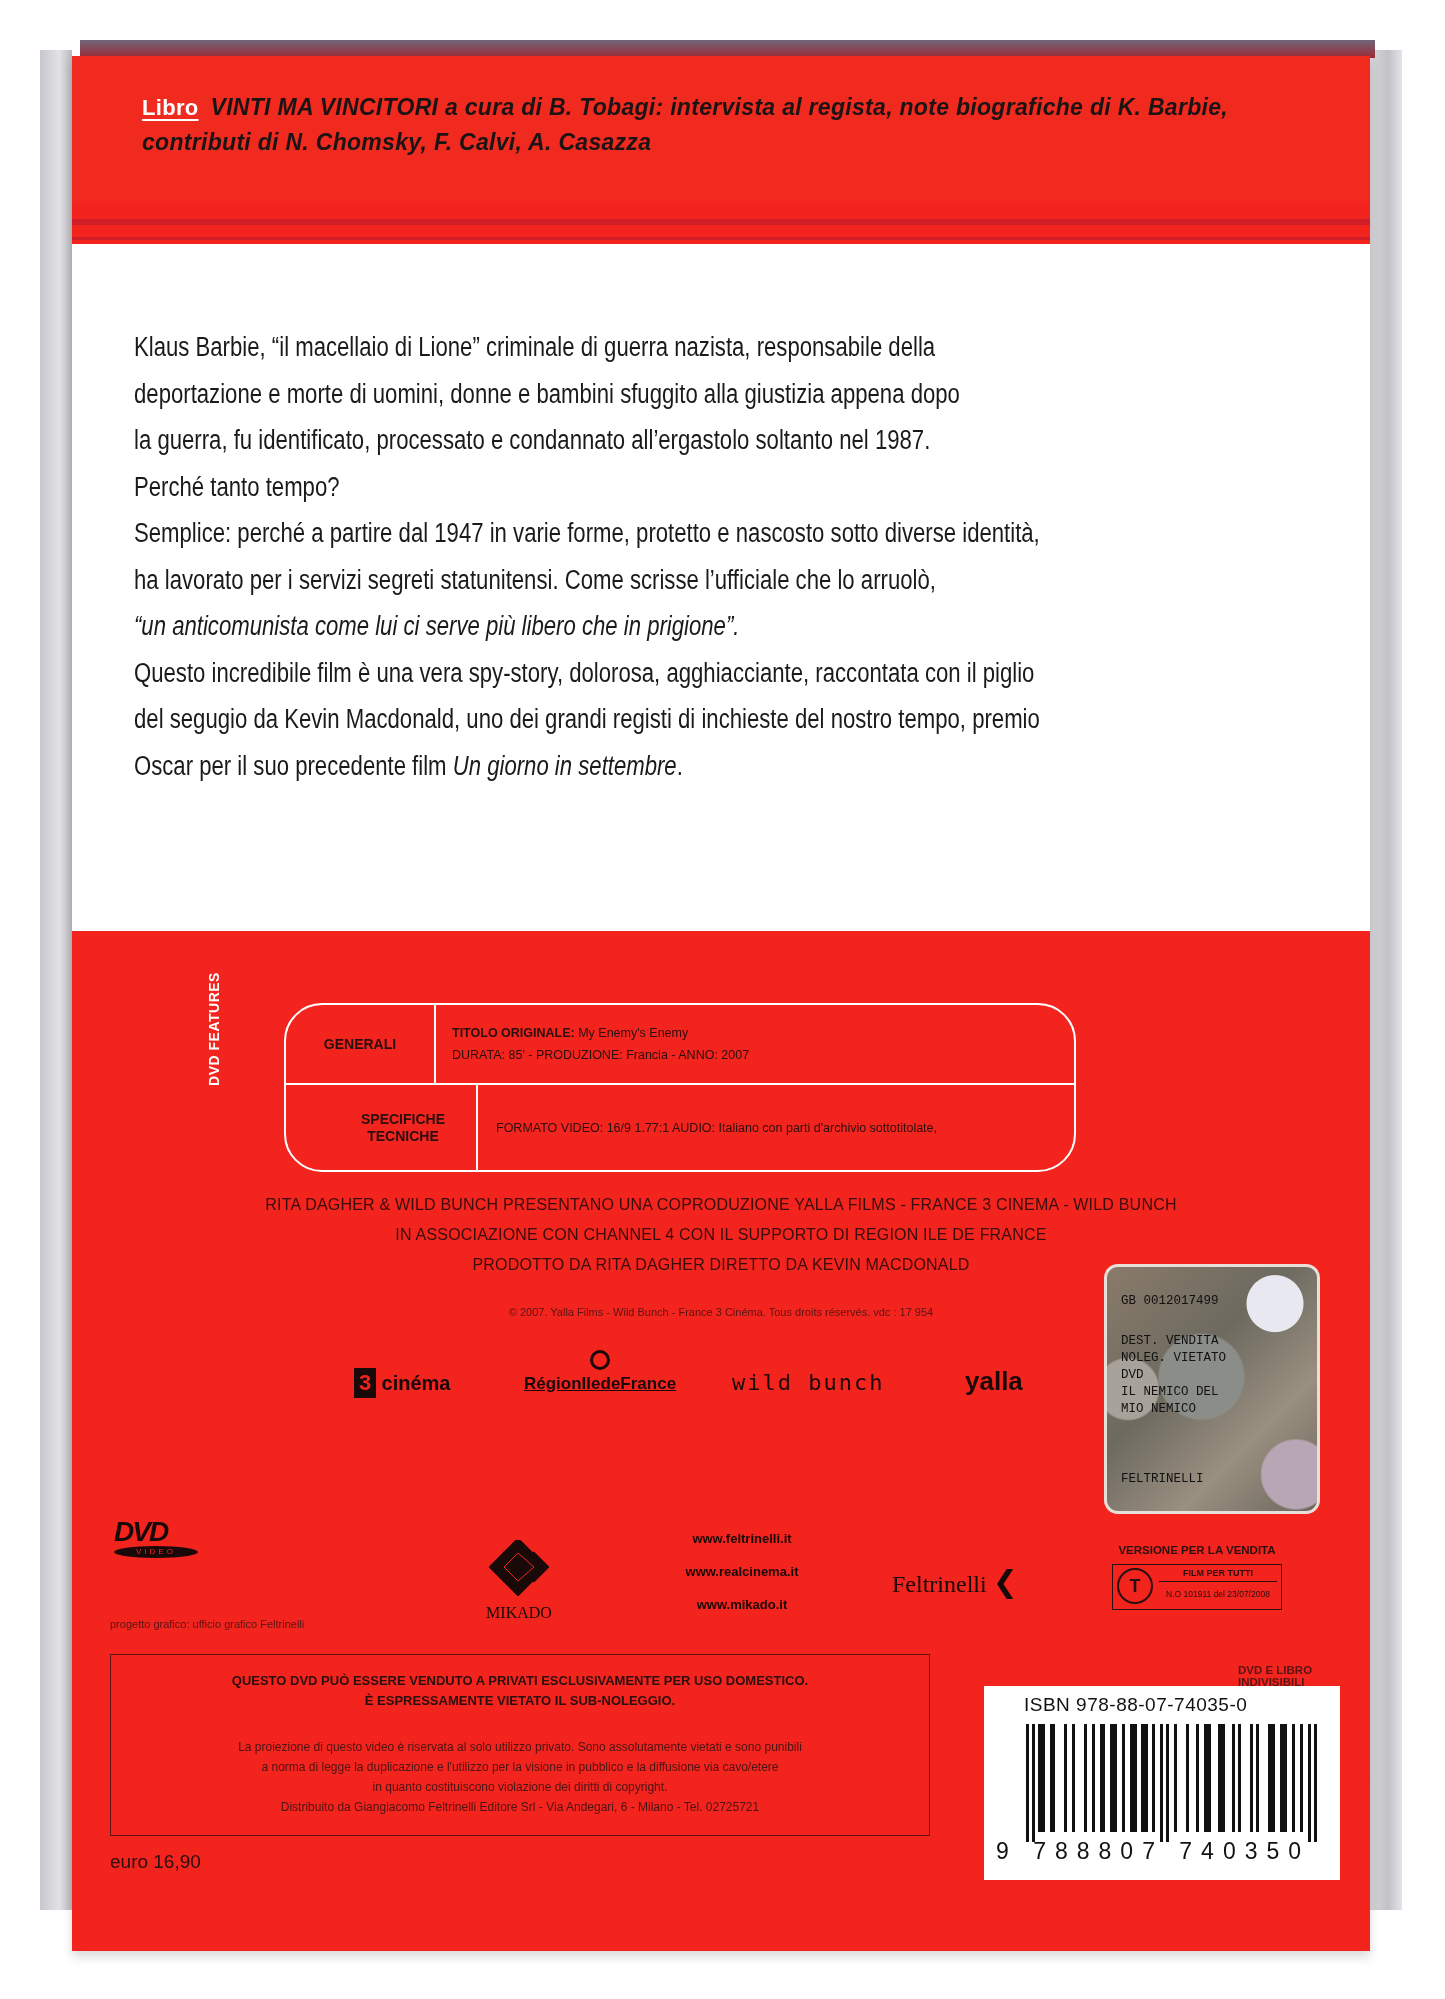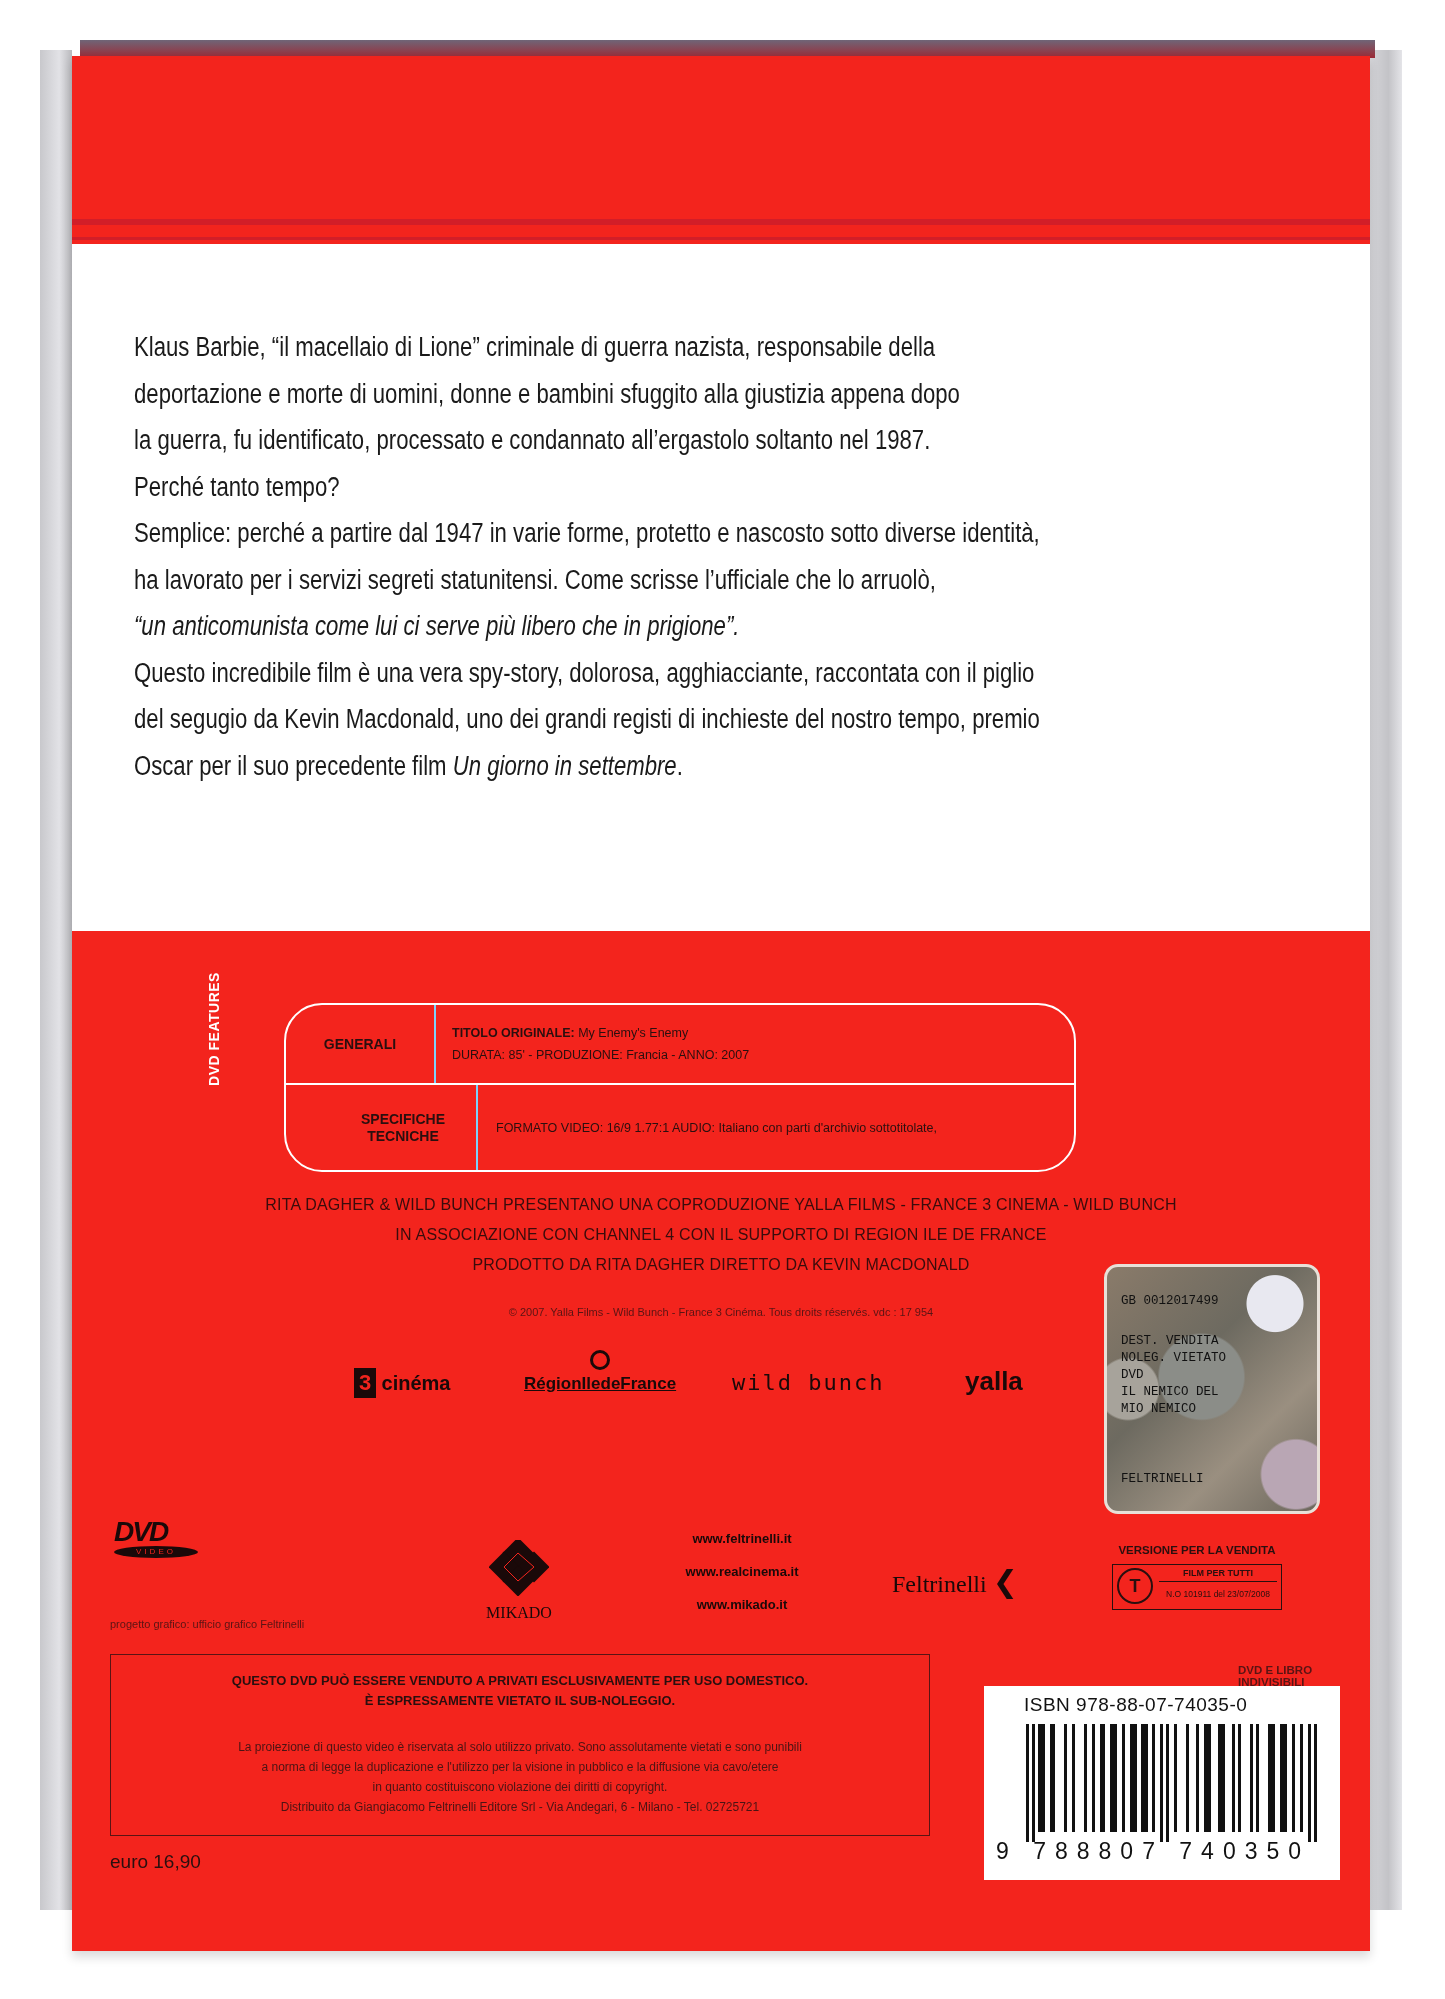--- a/index.html
+++ b/index.html
@@ -56,21 +56,21 @@
   }
   .features-table {
     position:absolute; left:284px; top:1003px; width:788px; height:165px;
     border:2px solid #fff; border-radius:38px 38px 38px 38px; overflow:hidden;
   }
   .ft-row { position:absolute; left:0; width:100%; }
   .ft-row.r1 { top:0; height:78px; border-bottom:2px solid #fff; }
   .ft-row.r2 { top:80px; height:85px;margin-left:44px; }
   .ft-key {
     position:absolute; left:0; top:0; width:148px; height:100%;
-    border-right:2px solid #7dd3fc; display:flex; align-items:center; justify-content:center;
+    border-right:2px solid #ffffff; display:flex; align-items:center; justify-content:center;
     font-weight:bold; font-size:14px; color:#2a0f0f; text-align:center; line-height:17px;
   }
   .ft-val {
     position:absolute; left:166px; top:0; height:100%; width:610px;
     display:flex; flex-direction:column; justify-content:center;
     font-size:12.5px; color:#2a0f0f; line-height:22px; white-space:nowrap;
   }
   .ft-val b { font-weight:bold; }
   .credits {
     position:absolute; left:0; top:1190px; width:1298px; text-align:center;
@@ -139,20 +139,26 @@
 </style>
 </head>
 <body>
 
 <div class="box-side-left"></div>
 <div class="box-side-right"></div>
 <div class="box-top"></div>
 
 <div class="cover">
 
+  <div class="header">
+    <div class="header-text">
+      <span class="libro-tag">Libro</span><span>VINTI MA VINCITORI a cura di B. Tobagi: intervista al regista, note biografiche di K. Barbie,</span><br>
+      <span>contributi di N. Chomsky, F. Calvi, A. Casazza</span>
+    </div>
+  </div>
   <div class="stripe" style="top:163px;height:6px;"></div>
   <div class="stripe" style="top:181px;height:3px;"></div>
 
   <div class="white-panel" style="top:188px;height:688px;">
     <div class="synopsis" style="top:80px;">
       <span class="line">Klaus Barbie, “il macellaio di Lione” criminale di guerra nazista, responsabile della</span>
       <span class="line">deportazione e morte di uomini, donne e bambini sfuggito alla giustizia appena dopo</span>
       <span class="line">la guerra, fu identificato, processato e condannato all’ergastolo soltanto nel 1987.</span>
       <span class="line">Perché tanto tempo?</span>
       <span class="line">Semplice: perché a partire dal 1947 in varie forme, protetto e nascosto sotto diverse identità,</span>

